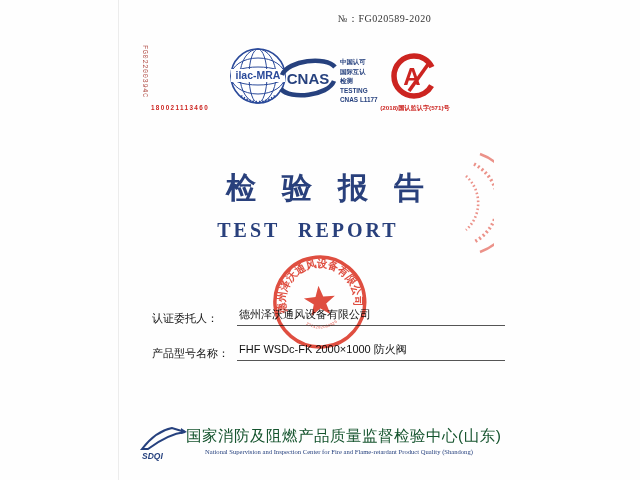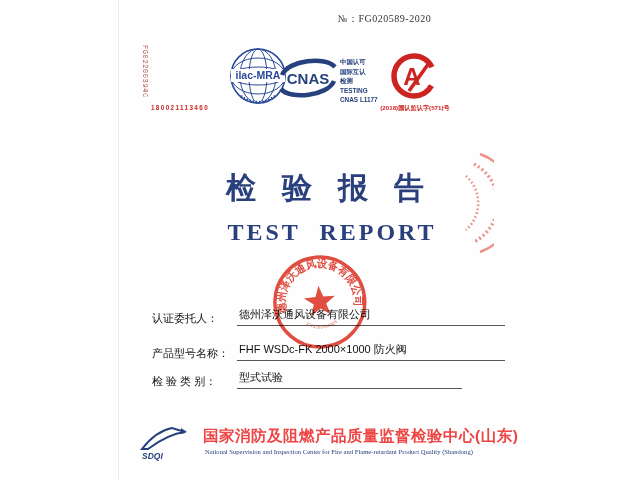--- a/index.html
+++ b/index.html
@@ -22,42 +22,42 @@
   .cma-number{left:146px;top:104px;width:68px;text-align:center;font-size:6.3px;color:#cc2420;letter-spacing:1.4px;font-weight:bold;}
   .ilac-box{left:216px;top:47px;margin-left:13px;}
   .cnas-box{left:278px;top:56px;}
   .cnas-lines{left:340px;top:57px;width:60px;color:#26417e;font-size:6.4px;line-height:9.5px;font-weight:bold;}
   .cal-box{left:386px;top:52px;}
   .cal-caption{left:368px;top:104px;width:94px;text-align:center;font-size:6.2px;color:#cc2420;font-weight:bold;}
 
   
   .title-zh{left:130px;top:168px;width:390px;text-align:center;font-size:30px;font-weight:bold;
             color:#29407c;letter-spacing:26px;text-indent:26px;}
-  .title-en{left:137px;top:219px;width:390px;text-align:center;font-family:"Liberation Serif",serif;
-            font-size:24px;font-weight:bold;color:#29407c;letter-spacing:3px;word-spacing:10px;}
+  .title-en{left:113px;top:219px;width:390px;text-align:center;font-family:"Liberation Serif",serif;
+            font-size:20px;font-weight:bold;color:#29407c;letter-spacing:3px;word-spacing:10px;}
 
   
   .partial-stamp{left:452px;top:152px;opacity:.55;}
 
   
   .field-row{left:152px;height:18px;font-size:11px;white-space:nowrap;}
   .field-label{display:inline-block;width:85px;color:#111;vertical-align:bottom;margin-top:20px;}
   .field-value{display:inline-block;border-bottom:1px solid #555;padding:0 2px 3px 2px;color:#111;vertical-align:bottom;}
   .w-long{width:264px;}
   .w-short{width:221px;}
   .row-1{top:291px;}
   .row-2{top:326px;}
   .row-3{top:354px;}
 
   
   .seal{left:271px;top:253px;mix-blend-mode:multiply;opacity:.9;transform:rotate(-5deg);}
 
   
   .sdqi-box{left:138px;top:423px;text-align:right;}
-  .footer-zh{left:203px;top:426px;font-size:15.5px;font-weight:bold;color:#ef4444;letter-spacing:.5px;}
+  .footer-zh{left:186px;top:426px;font-size:15.5px;font-weight:normal;color:#14532d;letter-spacing:.5px;}
   .footer-en{left:205px;top:448px;font-size:6.6px;font-family:"Liberation Serif",serif;color:#27427f;}
 </style>
 </head>
 <body>
 
 <div id="canvas">
 
   <div class="abs page-edge"></div>
 
   <div class="abs report-no"><span>№：</span><span>FG020589-2020</span></div>
@@ -114,23 +114,20 @@
       <path d="M 14,24 A 36,36 0 0 1 14,78" fill="none" stroke="#dd3a2b" stroke-width="2.6" stroke-dasharray="1.6 2.4"></path>
     </svg>
   </div>
 
   <div class="abs field-row row-1">
     <span class="field-label">认证委托人：</span><span class="field-value w-long">德州泽沃通风设备有限公司</span>
   </div>
   <div class="abs field-row row-2">
     <span class="field-label">产品型号名称：</span><span class="field-value w-long">FHF WSDc-FK 2000×1000 防火阀</span>
   </div>
-  <div class="abs field-row row-3">
-    <span class="field-label">检 验 类 别：</span><span class="field-value w-short">型式试验</span>
-  </div>
 
   <div class="abs seal">
     <svg width="98" height="98" viewBox="0 0 96 96">
       <defs>
         <path id="sealTopArc" d="M 15.2,56.8 A 34,34 0 1 1 80.8,56.8"></path>
         <path id="sealBotArc" d="M 26.7,62.9 A 26,26 0 0 0 69.3,62.9"></path>
       </defs>
       <circle cx="48" cy="48" r="44" fill="none" stroke="#dd3a2b" stroke-width="3.4"></circle>
       <polygon fill="#dd3a2b" points="48,32 51.8,42.8 63.2,43.1 54.1,50 57.4,60.9 48,54.4 38.6,60.9 41.9,50 32.8,43.1 44.2,42.8"></polygon>
       <text font-size="10.5" font-weight="bold" fill="#dd3a2b">

